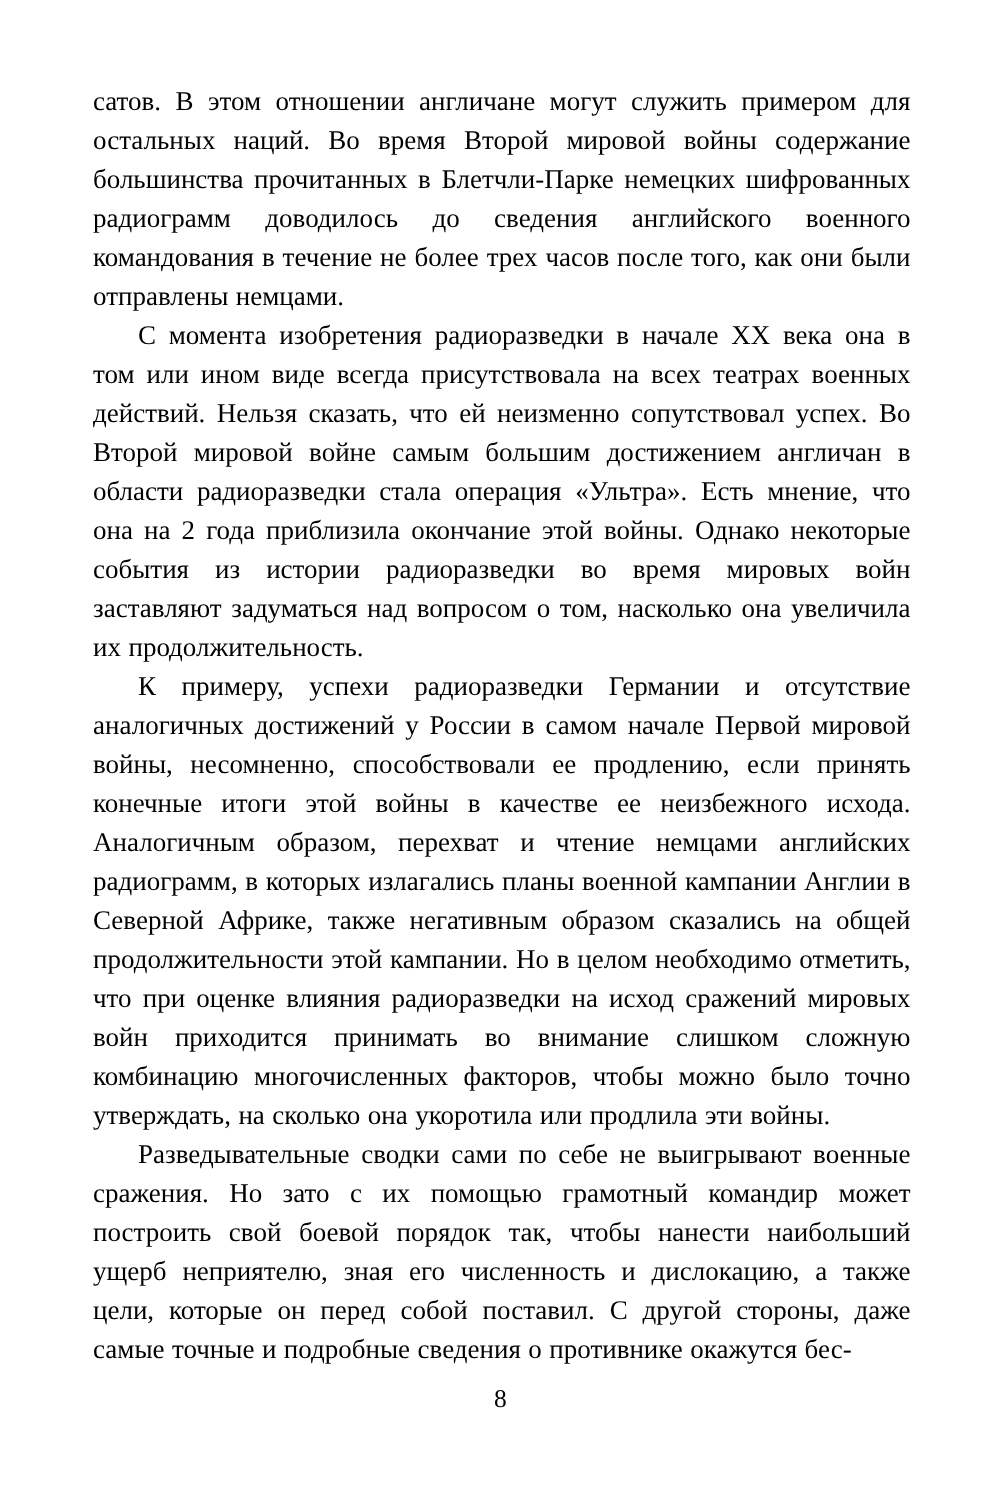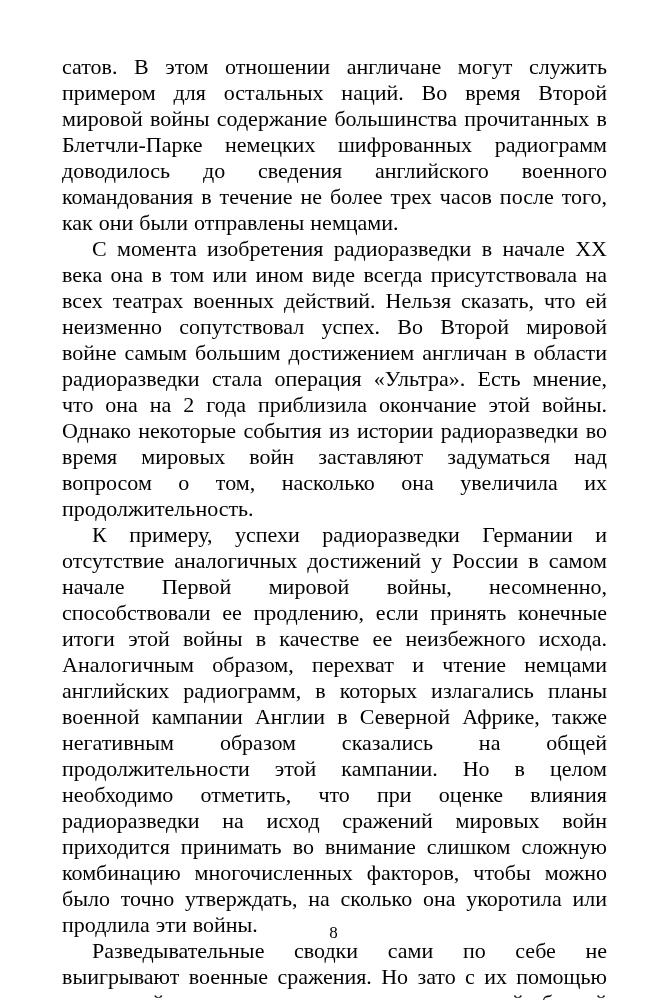--- a/index.html
+++ b/index.html
@@ -17,21 +17,21 @@
     color: #000000;
   }
   .text-block {
     position: absolute;
     left: 62px;
     right: 60px;
     top: 54px;
   }
   .para {
     margin: 0;
-    font-size: 22px;
+    font-size: 18px;
     line-height: 26px;
     text-align: justify;
     text-indent: 30px;
     word-spacing: 0.5px;
   }
   .para.no-indent {
     text-indent: 0;
   }
   .page-number {
     position: absolute;

